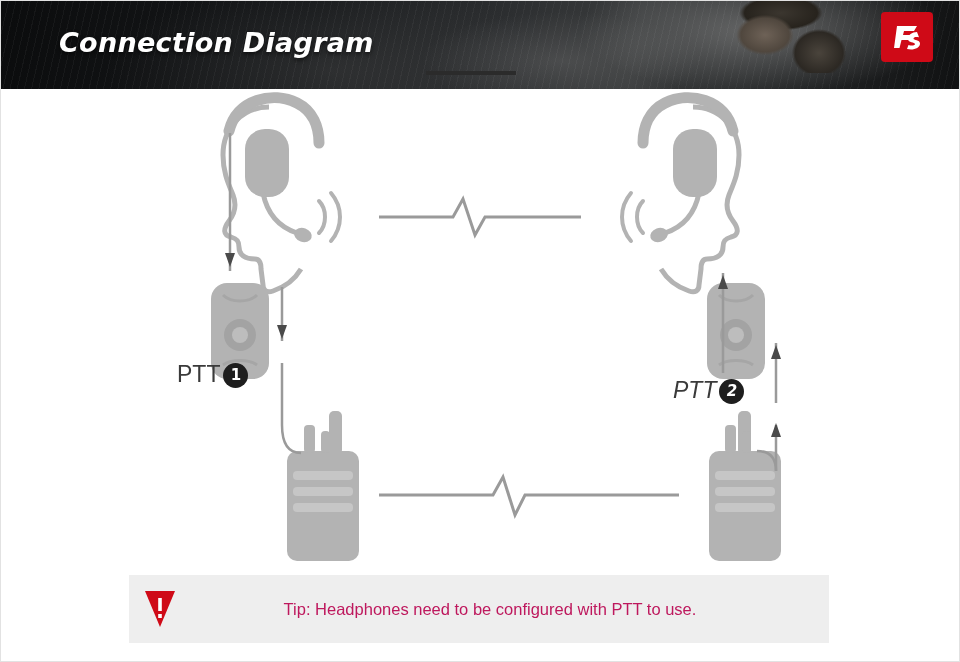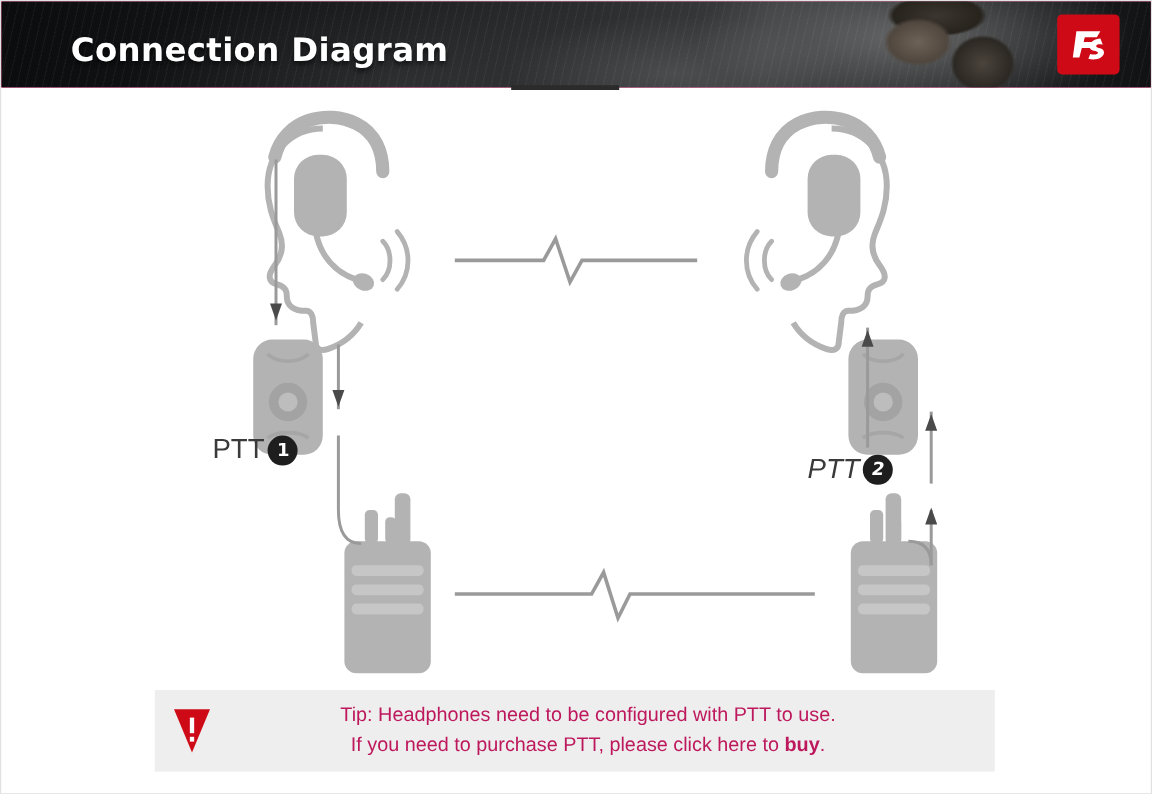--- a/index.html
+++ b/index.html
@@ -18,23 +18,24 @@
     overflow: hidden;
     border: 1px solid #e2e2e2;
     box-sizing: border-box;
   }
 
   
   .banner {
     position: absolute;
     left: 0; top: 0;
     width: 960px;
-    height: 72px;
-    background: #be185d;
+    height: 88px;
+    background: #0f766e;
     overflow: hidden;
+    font-style: italic;
   }
   .banner-bg {
     position: absolute;
     inset: 0;
     background:
       radial-gradient(ellipse 260px 90px at 760px 30px, rgba(150,150,150,.55), rgba(0,0,0,0) 70%),
       radial-gradient(ellipse 200px 70px at 560px 60px, rgba(120,120,120,.35), rgba(0,0,0,0) 70%),
       radial-gradient(ellipse 300px 120px at 330px 70px, rgba(90,90,90,.30), rgba(0,0,0,0) 75%),
       linear-gradient(100deg, #0b0c0d 0%, #17191b 32%, #2c2e30 52%, #3a3c3d 66%, #242627 82%, #101112 100%);
   }
@@ -292,17 +293,16 @@
   <div class="tip-bar">
     <div class="tip-icon">
       <svg width="34" height="40" viewBox="0 0 34 40">
         <path d="M2 2 L32 2 L17 38 Z" fill="#cf0a17"></path>
         <rect x="15.2" y="9" width="3.6" height="13" fill="#ffffff"></rect>
         <rect x="15.2" y="25" width="3.6" height="4" fill="#ffffff"></rect>
       </svg>
     </div>
     <div class="tip-text">
       <div>Tip: Headphones need to be configured with PTT to use.</div>
-      <div><span>If you need to purchase PTT, please click here to </span><b>buy</b><span>.</span></div>
     </div>
   </div>
 
 </div>
 
 </body></html>

